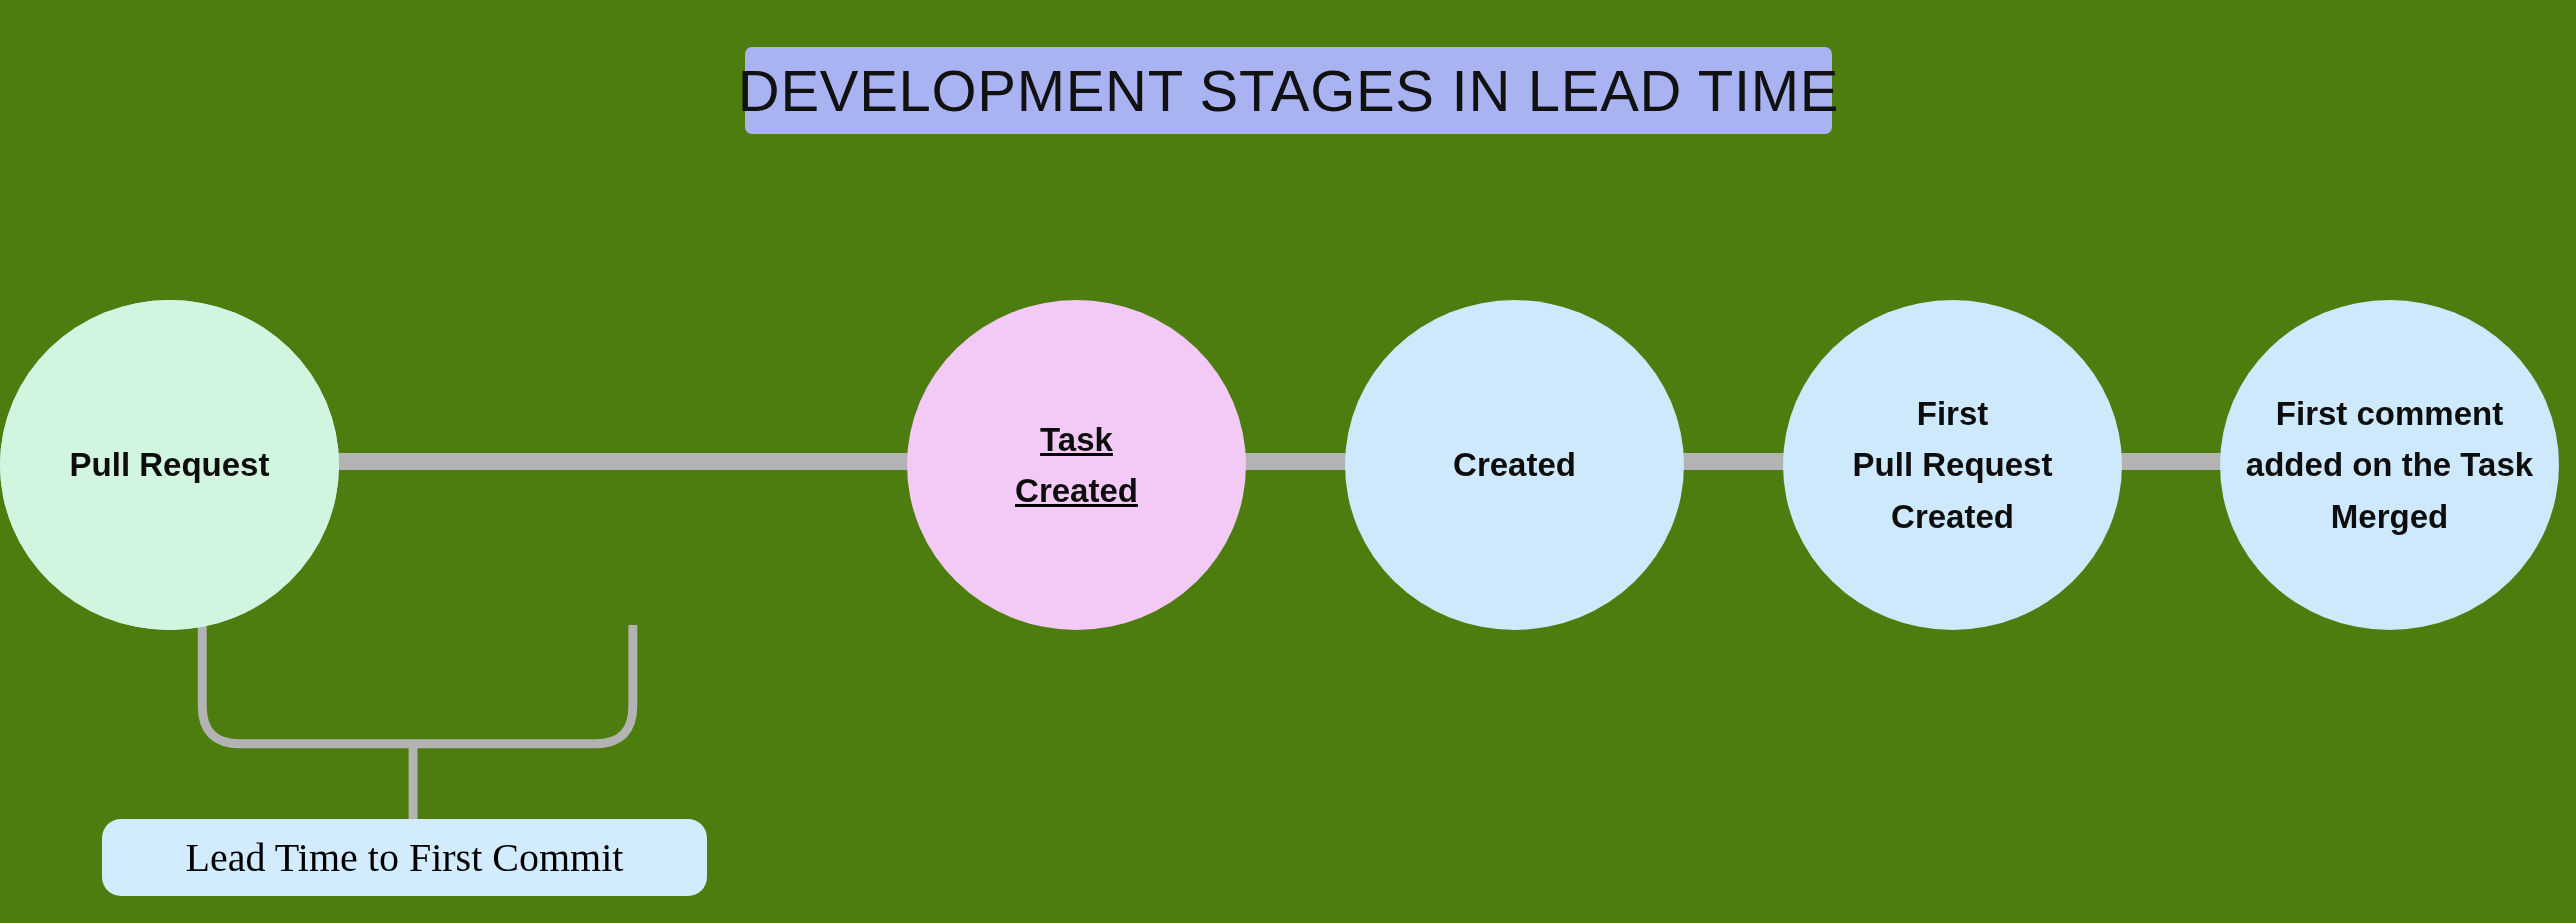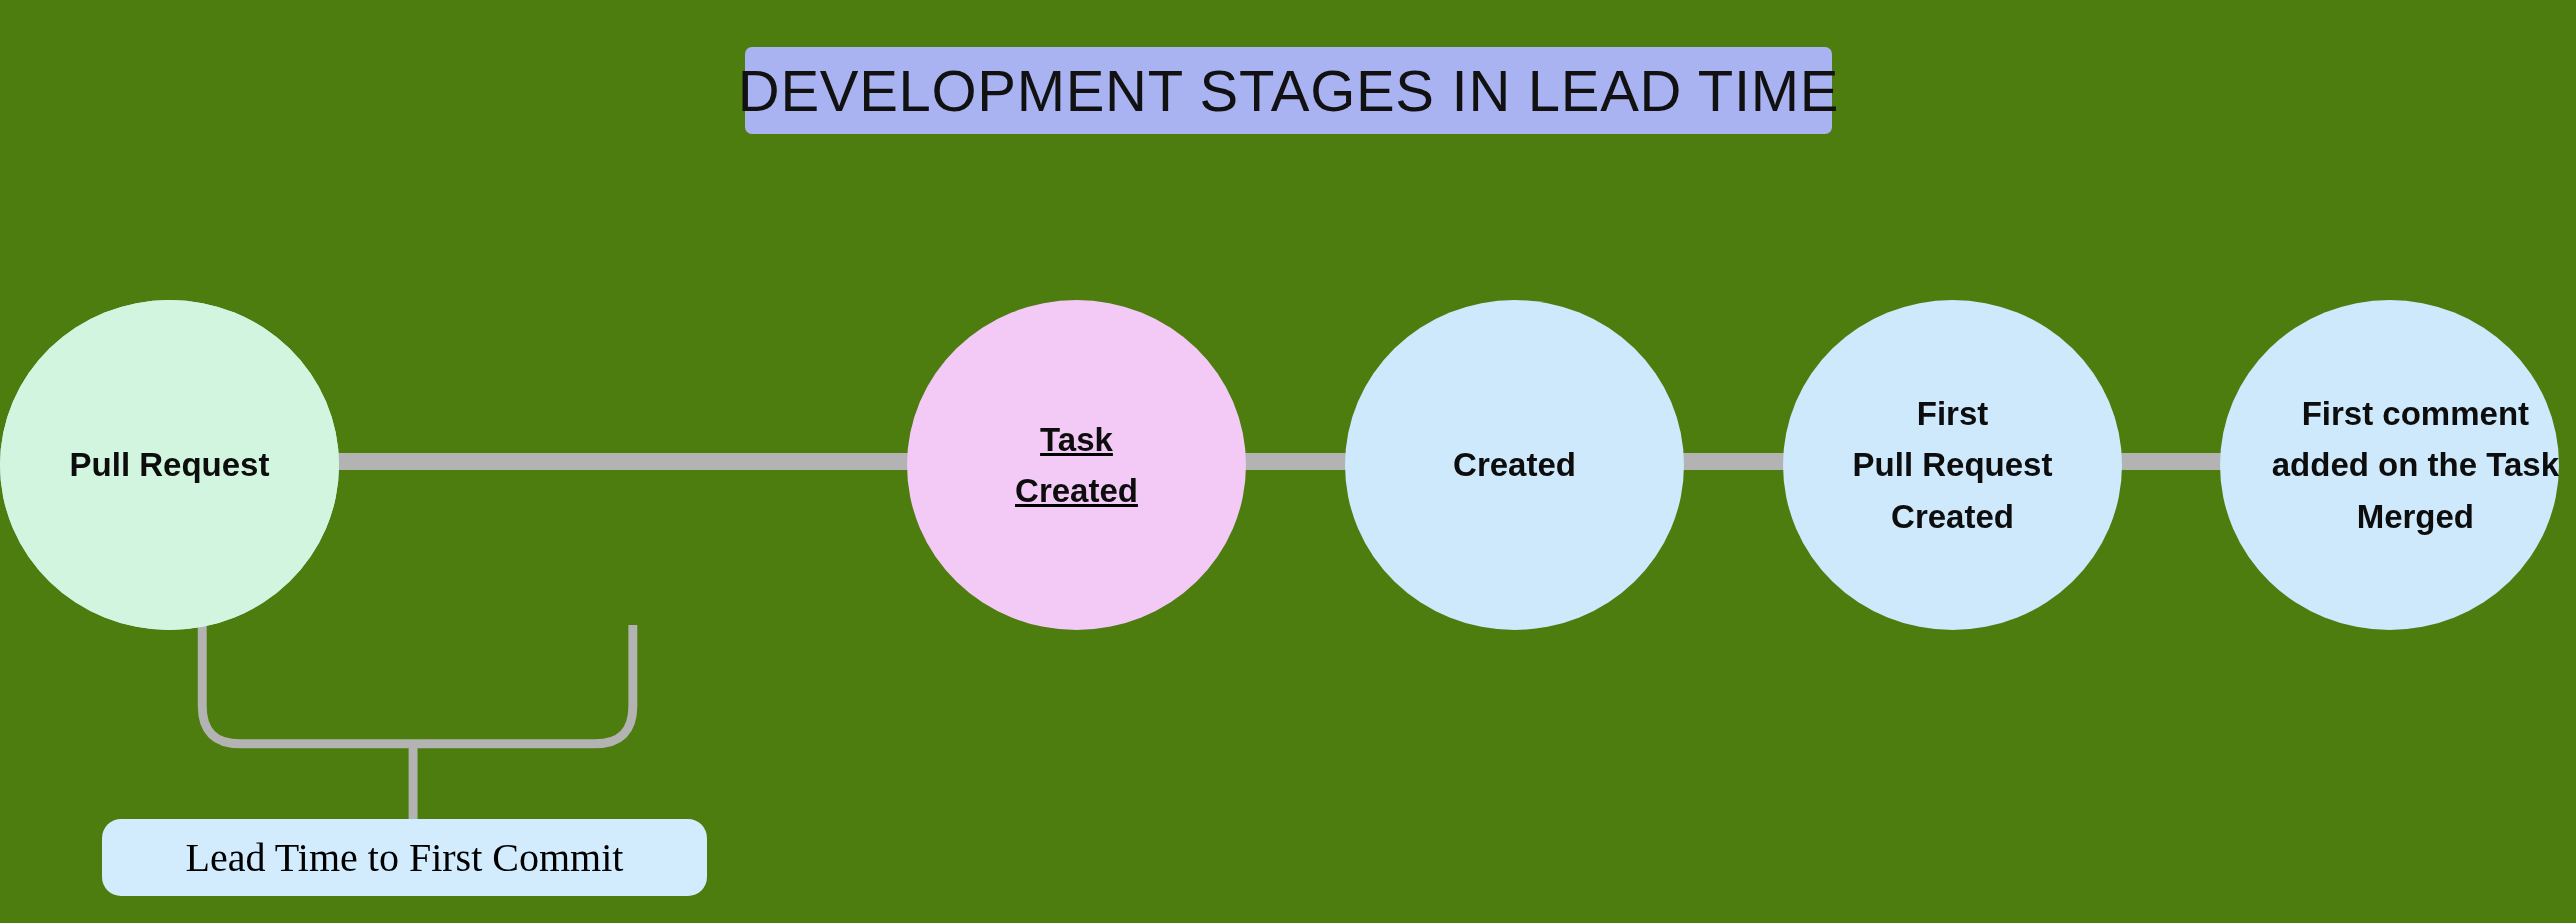--- a/index.html
+++ b/index.html
@@ -60,21 +60,21 @@
     align-items: center;
     justify-content: center;
     text-align: center;
     z-index: 2;
   }
   .circle:nth-of-type(1) { left: 32px; }
   .circle:nth-of-type(2) { left: 470px; }
   .circle:nth-of-type(3) { left: 907px; text-decoration: underline; }
   .circle:nth-of-type(4) { left: 1345px; }
   .circle:nth-of-type(5) { left: 1783px; }
-  .circle:nth-of-type(6) { left: 2220px; justify-content: flex-end; }
+  .circle:nth-of-type(6) { left: 2220px; }
 
   .c-pink  { background: #f3c9f6; }
   .c-blue  { background: #cde9fb; }
   .c-green { background: #d1f5de; }
 
   .circle-label {
     font-size: 33px;
     font-weight: 700;
     line-height: 1.55;
     color: #0d0d0d;

